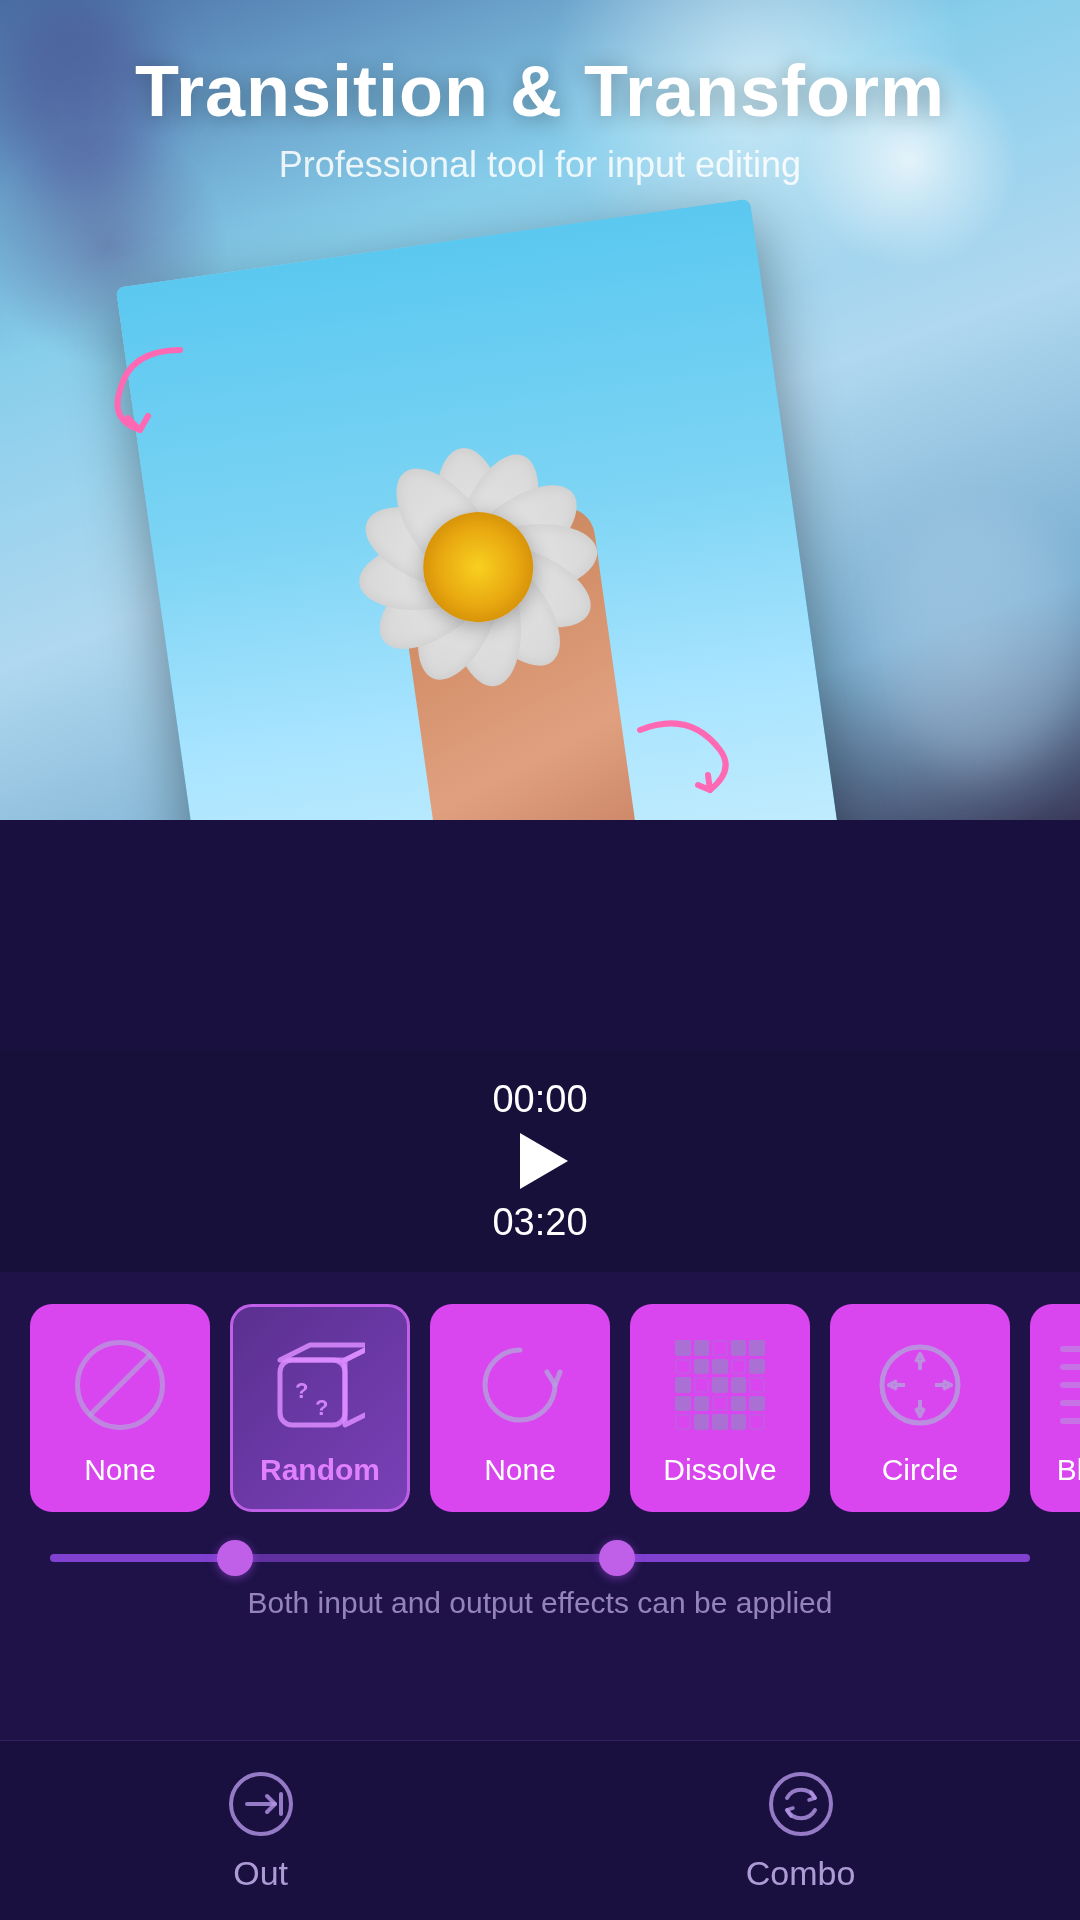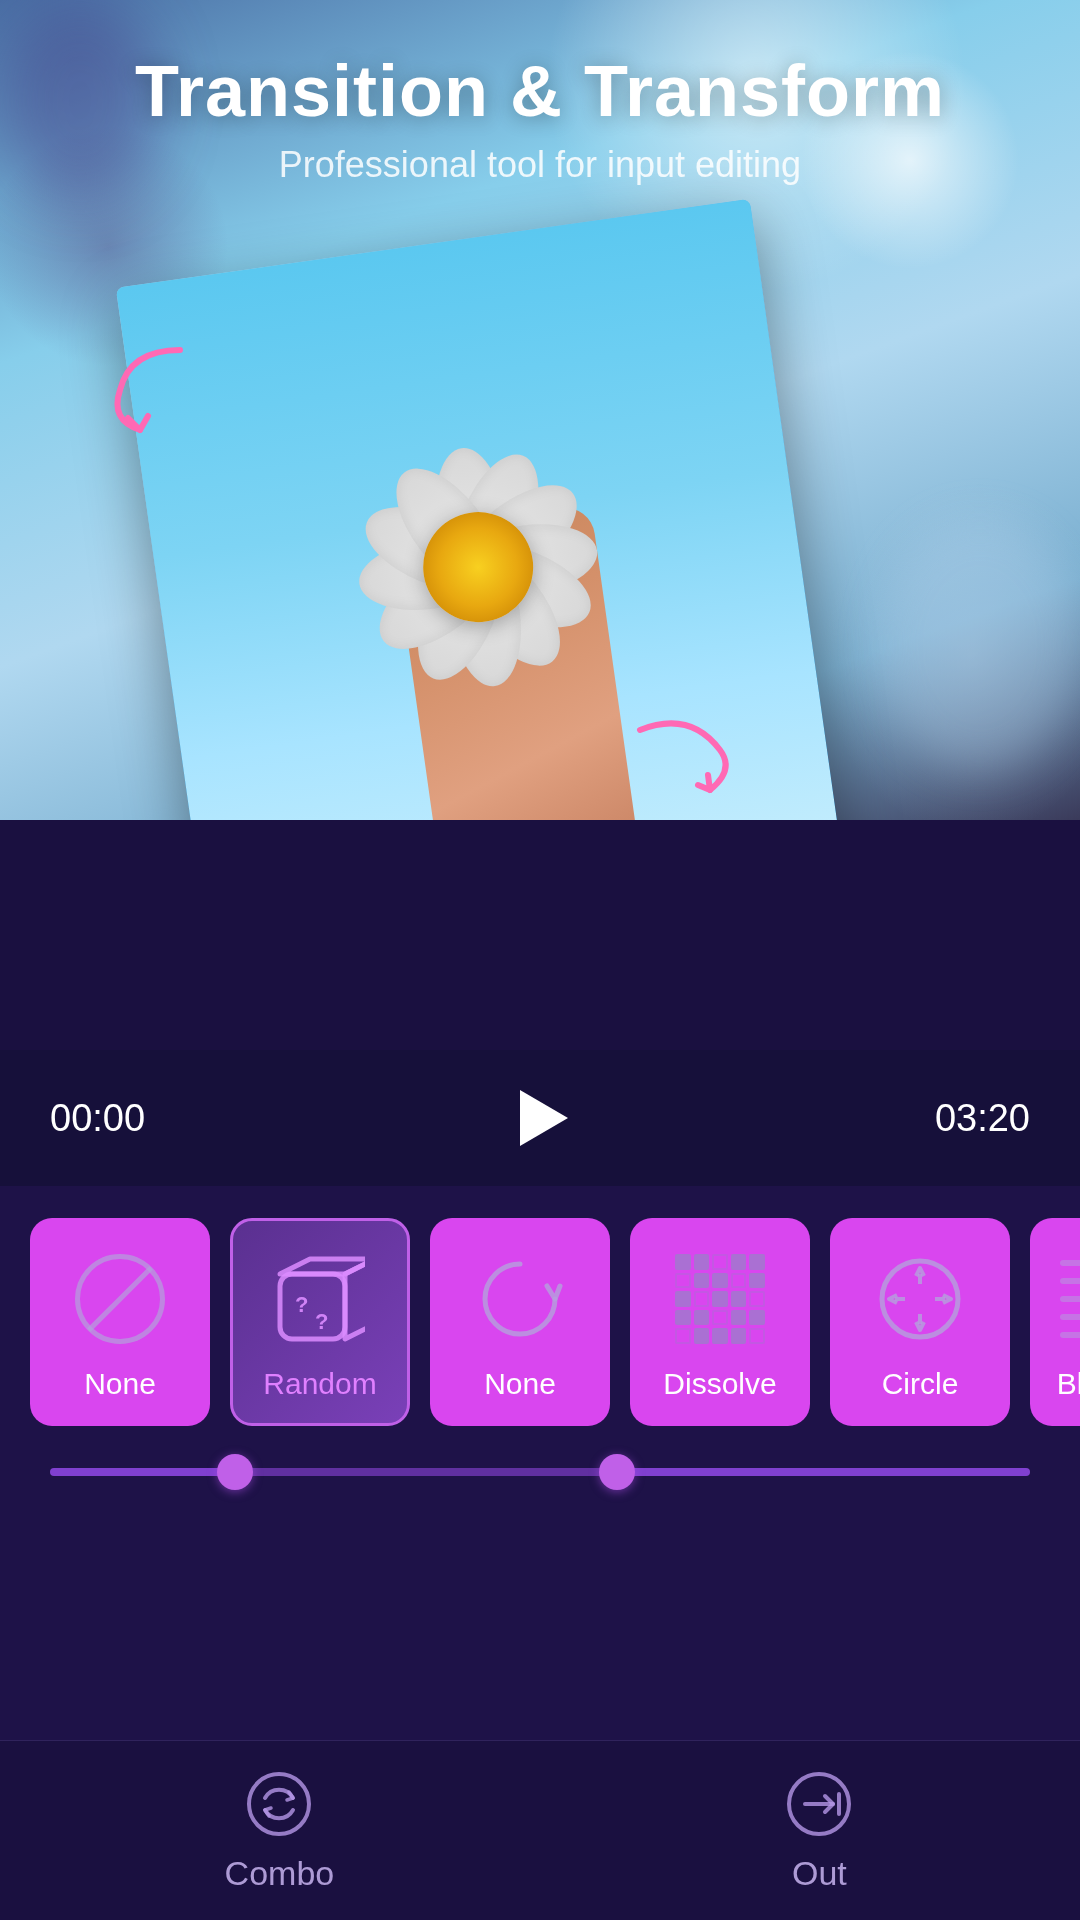--- a/index.html
+++ b/index.html
@@ -104,20 +104,21 @@
       height: 870px;
     }
 
     
     #timebar {
       display: flex;
       align-items: center;
       justify-content: space-between;
       padding: 28px 50px;
       background: #16103a;
+      flex-direction: column;
     }
 
     #time-start, #time-end {
       font-size: 38px;
       color: #ffffff;
       font-weight: 500;
       font-variant-numeric: tabular-nums;
     }
 
     #play-btn {
@@ -173,20 +174,21 @@
     }
 
     .effect-label {
       font-size: 30px;
       color: #ffffff;
       text-align: center;
     }
 
     .effect-item.selected .effect-label {
       color: #e080ff;
+      font-weight: bold;
     }
 
     
     .icon-none {
       width: 90px;
       height: 90px;
       border: 5px solid rgba(180,160,220,0.7);
       border-radius: 50%;
       position: relative;
     }
@@ -496,50 +498,51 @@
 
   </div>
 
   <div id="sliders-area">
     <div class="slider-row">
       <div class="slider-track">
         <div class="slider-thumb thumb-left"></div>
         <div class="slider-thumb thumb-right"></div>
       </div>
     </div>
+    <div id="slider-hint">Both input and output effects can be applied</div>
   </div>
 
   <div id="bottom-nav">
 
 
     <div class="nav-item">
       <div class="nav-icon">
         <svg width="68" height="68" viewBox="0 0 68 68">
           <circle cx="34" cy="34" r="30" fill="none" stroke="rgba(180,150,230,0.8)" stroke-width="4"></circle>
 
-          <path d="M 20 28 A 16 16 0 0 1 48 28" fill="none" stroke="rgba(180,150,230,0.8)" stroke-width="4" stroke-linecap="round"></path>
-          <path d="M 48 40 A 16 16 0 0 1 20 40" fill="none" stroke="rgba(180,150,230,0.8)" stroke-width="4" stroke-linecap="round"></path>
-
-          <path d="M 44 22 L 48 28 L 42 30" fill="none" stroke="rgba(180,150,230,0.8)" stroke-width="3.5" stroke-linecap="round" stroke-linejoin="round"></path>
-
-          <path d="M 24 46 L 20 40 L 26 38" fill="none" stroke="rgba(180,150,230,0.8)" stroke-width="3.5" stroke-linecap="round" stroke-linejoin="round"></path>
+          <path d="M 20 34 L 48 34" stroke="rgba(180,150,230,0.8)" stroke-width="4" stroke-linecap="round"></path>
+          <path d="M 40 26 L 48 34 L 40 42" fill="none" stroke="rgba(180,150,230,0.8)" stroke-width="4" stroke-linecap="round" stroke-linejoin="round"></path>
+
+          <line x1="54" y1="24" x2="54" y2="44" stroke="rgba(180,150,230,0.8)" stroke-width="4" stroke-linecap="round"></line>
         </svg>
       </div>
-      <span class="nav-label">Combo</span>
+      <span class="nav-label">Out</span>
     </div>
 
     <div class="nav-item">
       <div class="nav-icon">
         <svg width="68" height="68" viewBox="0 0 68 68">
           <circle cx="34" cy="34" r="30" fill="none" stroke="rgba(180,150,230,0.8)" stroke-width="4"></circle>
 
-          <path d="M 20 34 L 48 34" stroke="rgba(180,150,230,0.8)" stroke-width="4" stroke-linecap="round"></path>
-          <path d="M 40 26 L 48 34 L 40 42" fill="none" stroke="rgba(180,150,230,0.8)" stroke-width="4" stroke-linecap="round" stroke-linejoin="round"></path>
-
-          <line x1="54" y1="24" x2="54" y2="44" stroke="rgba(180,150,230,0.8)" stroke-width="4" stroke-linecap="round"></line>
+          <path d="M 20 28 A 16 16 0 0 1 48 28" fill="none" stroke="rgba(180,150,230,0.8)" stroke-width="4" stroke-linecap="round"></path>
+          <path d="M 48 40 A 16 16 0 0 1 20 40" fill="none" stroke="rgba(180,150,230,0.8)" stroke-width="4" stroke-linecap="round"></path>
+
+          <path d="M 44 22 L 48 28 L 42 30" fill="none" stroke="rgba(180,150,230,0.8)" stroke-width="3.5" stroke-linecap="round" stroke-linejoin="round"></path>
+
+          <path d="M 24 46 L 20 40 L 26 38" fill="none" stroke="rgba(180,150,230,0.8)" stroke-width="3.5" stroke-linecap="round" stroke-linejoin="round"></path>
         </svg>
       </div>
-      <span class="nav-label">Out</span>
+      <span class="nav-label">Combo</span>
     </div>
 
   </div>
 
 </div>
 
 </body></html>

